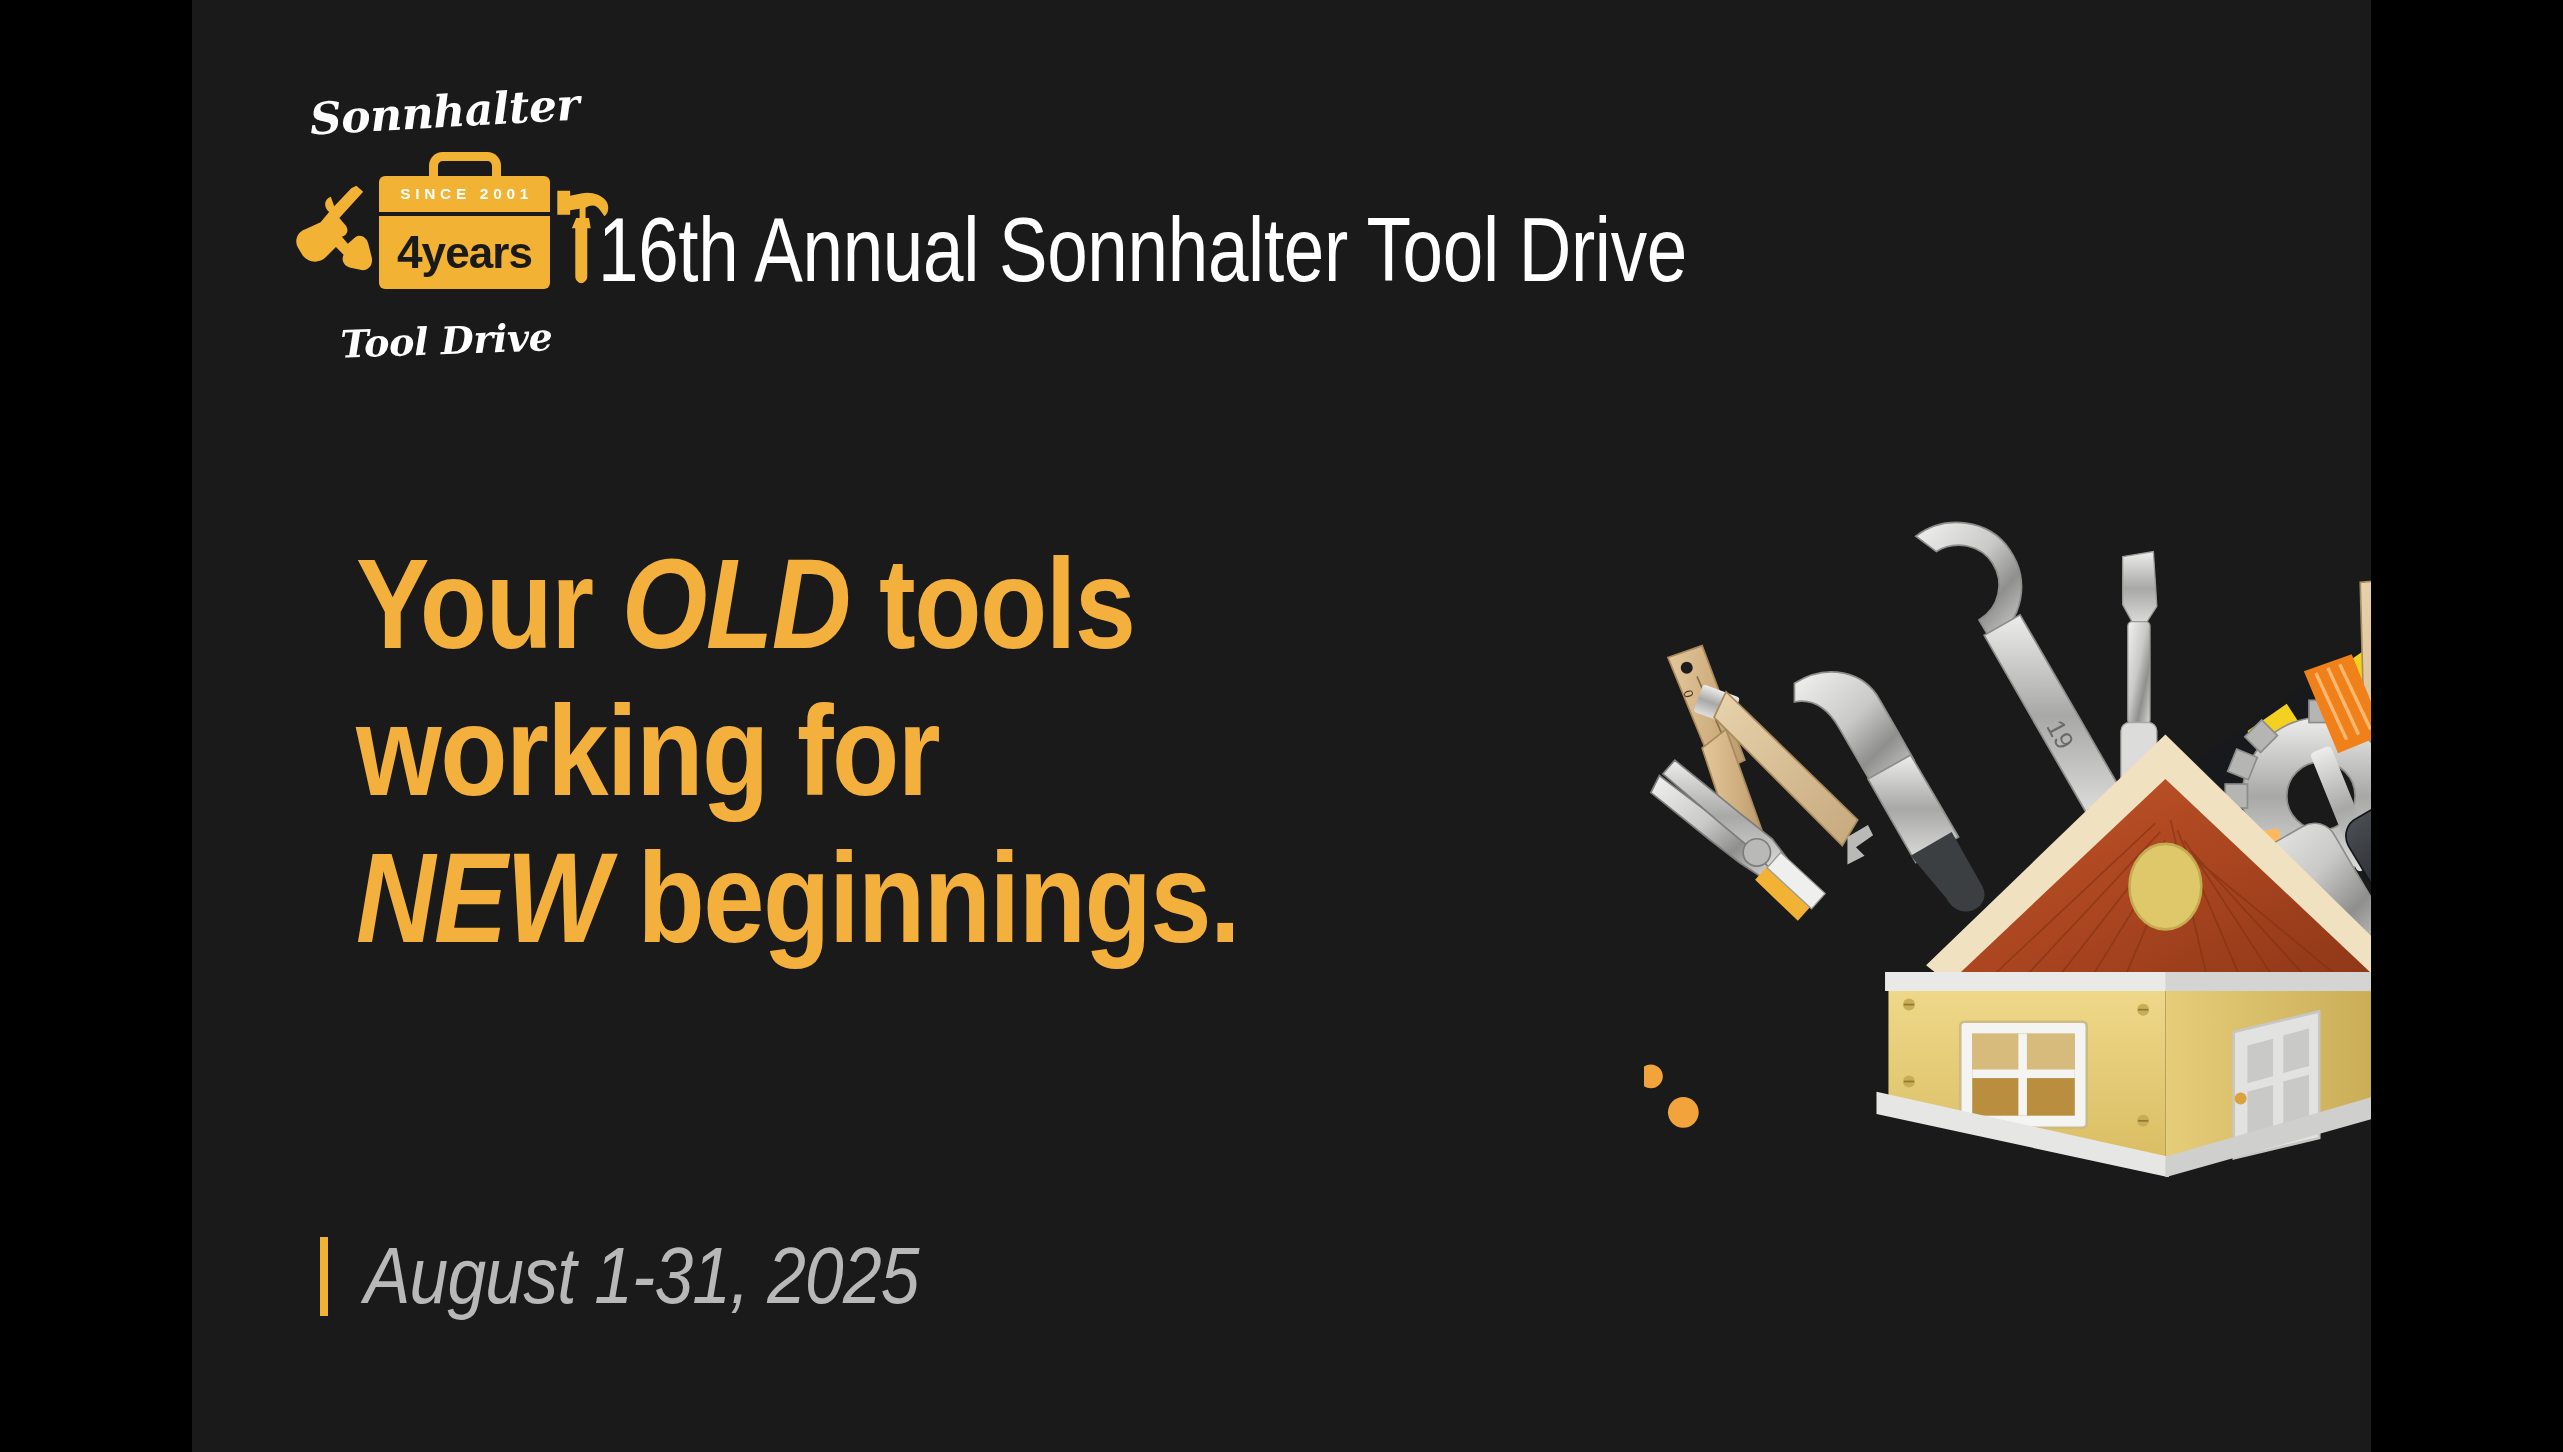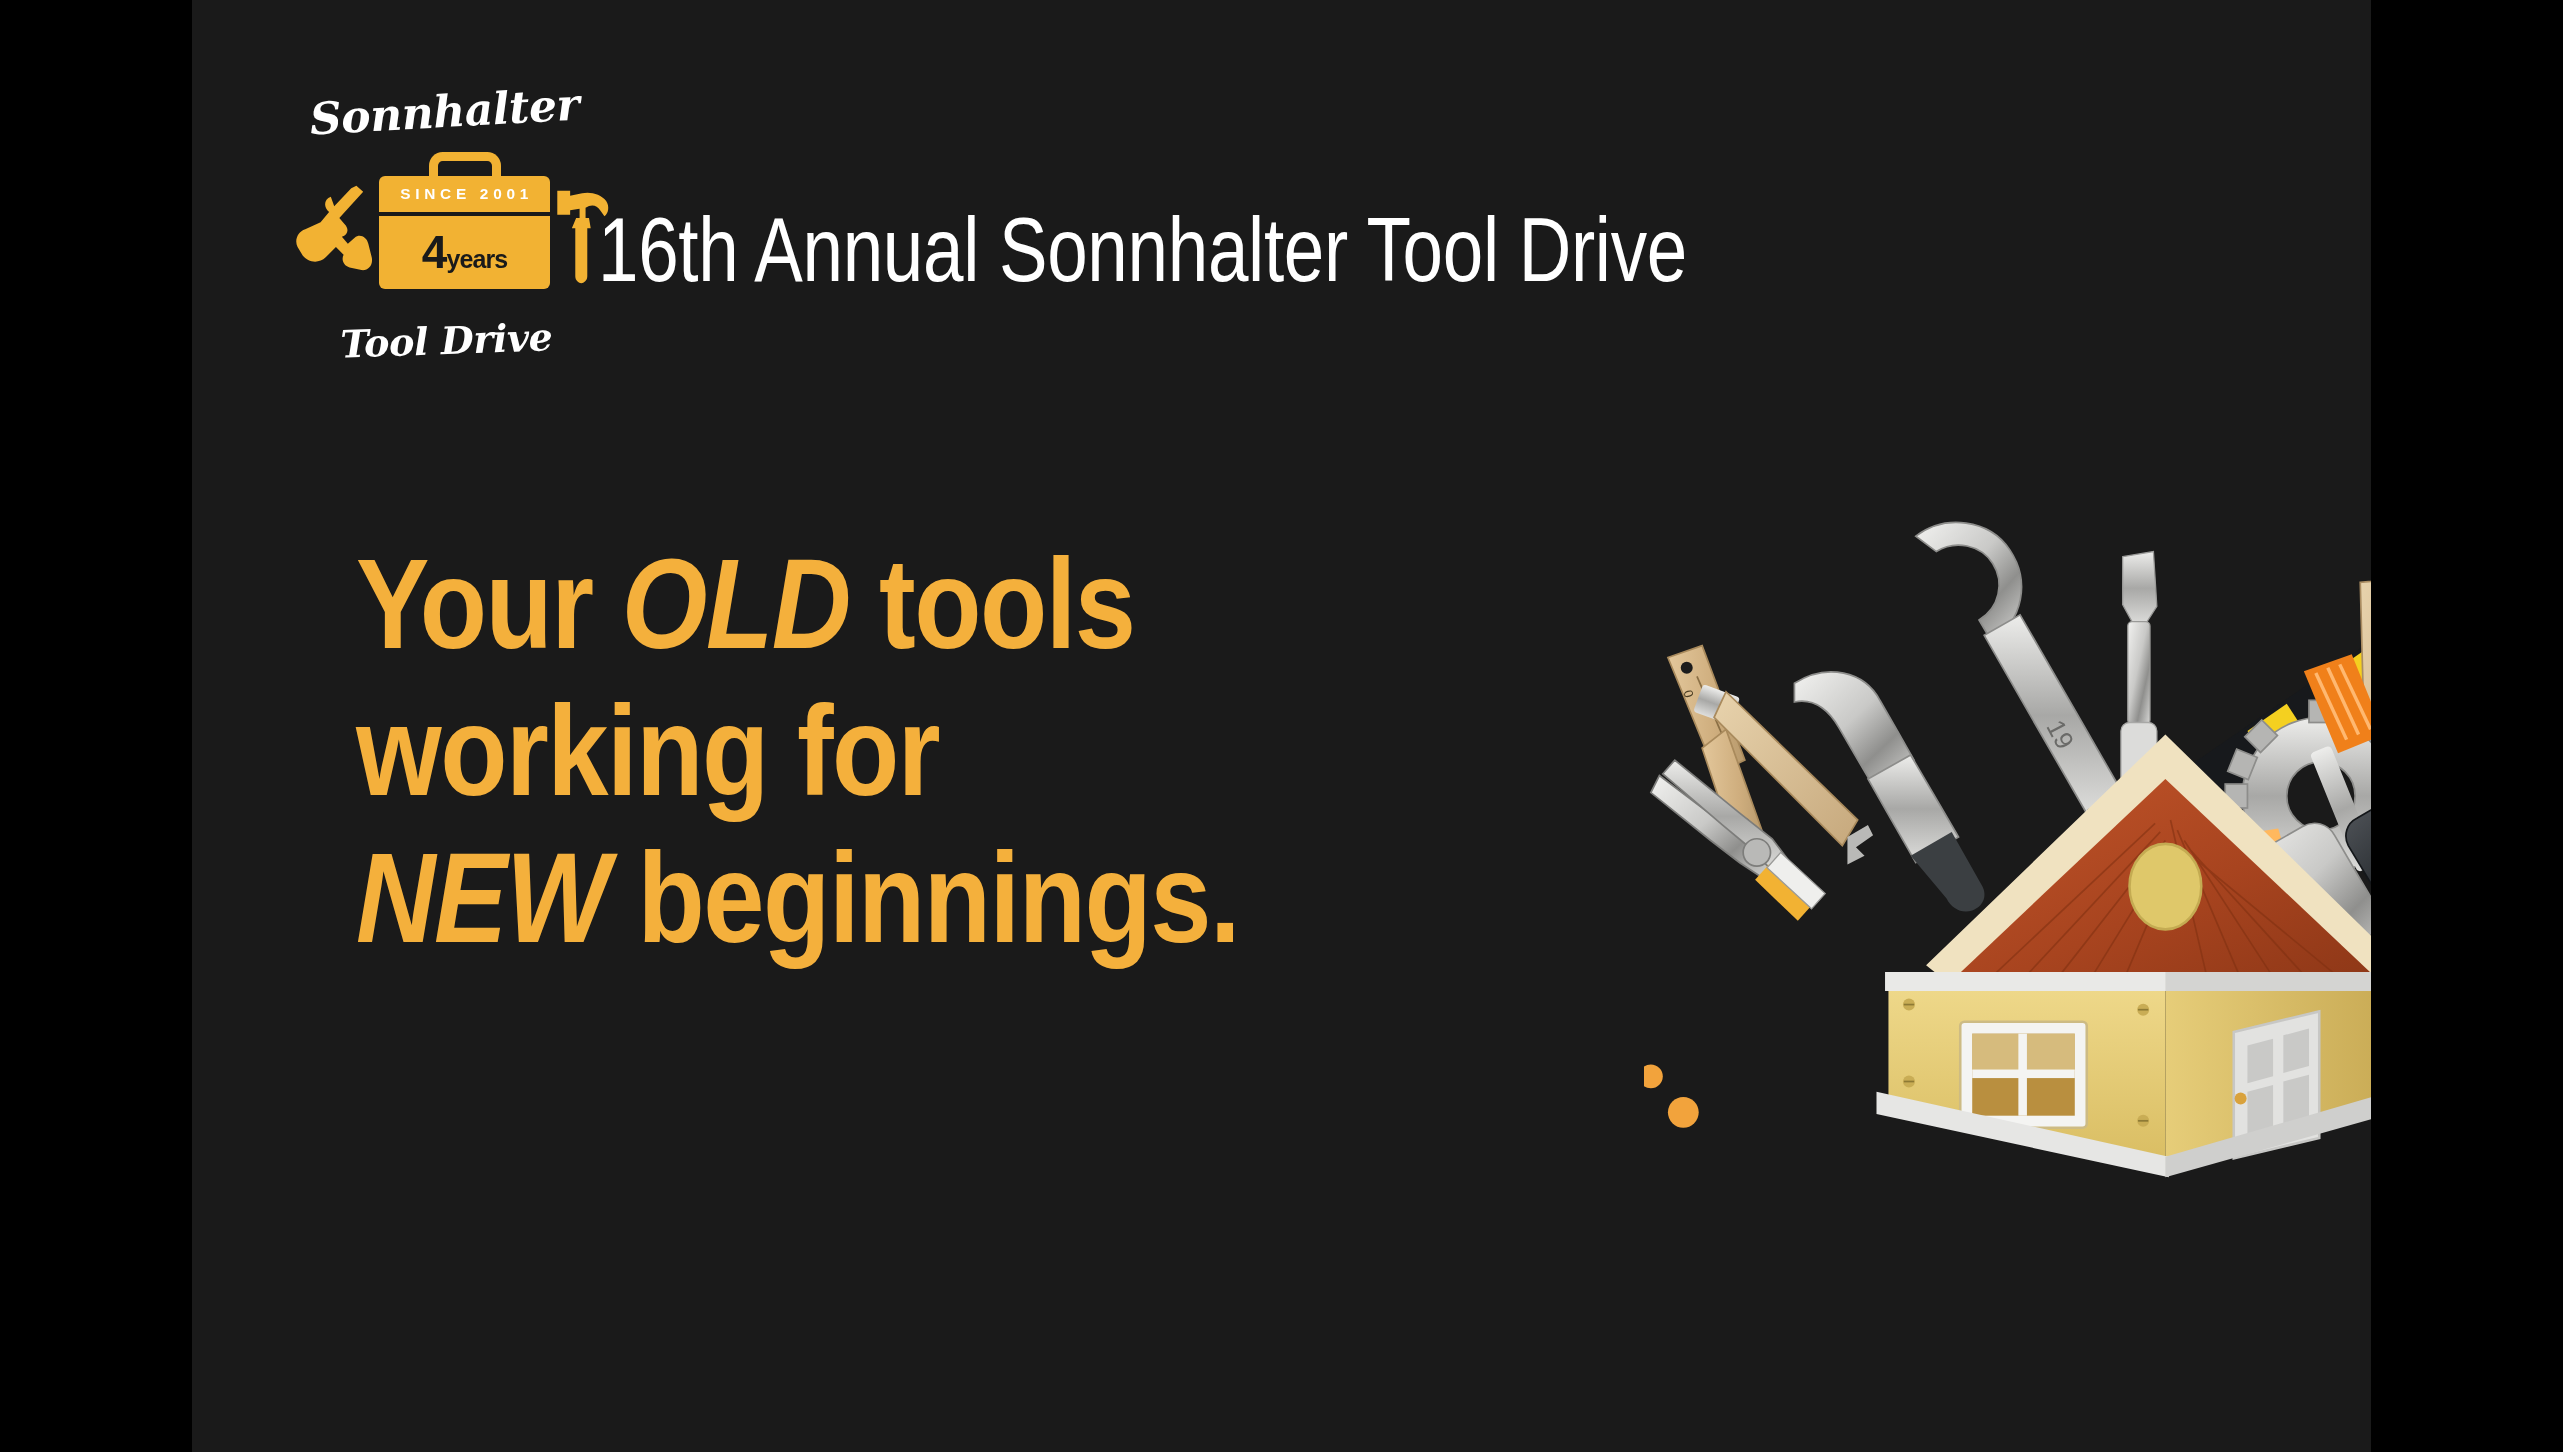--- a/index.html
+++ b/index.html
@@ -52,21 +52,21 @@
     position:absolute;left:0;top:24px;width:171px;height:36px;
     color:#ffffff;font-size:15.4px;font-weight:700;letter-spacing:4.7px;
     text-align:center;line-height:36px;text-indent:4.3px;
   }
   .tb-years{
     position:absolute;left:0;top:64px;width:171px;height:73px;
     color:#1a1a1a;font-size:39px;font-weight:700;
     text-align:center;line-height:73px;letter-spacing:-0.9px;
   }
   .tb-years .num{font-size:46px;}
-  .tb-years .unit{font-size:25px;}
+  .tb-years .unit{font-size:44px;}
 
   .logo-drill{position:absolute;left:0px;top:111px;width:81px;height:98px;}
   .logo-hammer{position:absolute;left:258px;top:109px;width:60px;height:103px;}
 
   
   .header-title{
     position:absolute;left:406px;top:198px;
     color:#ffffff;font-size:91px;font-weight:400;
     font-family:"Liberation Sans Narrow","Liberation Sans",sans-serif;
     letter-spacing:-0.4px;white-space:nowrap;
@@ -131,20 +131,24 @@
     </div>
 
     <div class="header-title">16th Annual Sonnhalter Tool Drive</div>
 
     <div class="headline">
       <span class="hl-line"><span>Your </span><em>OLD</em><span> tools</span></span>
       <span class="hl-line">working for</span>
       <span class="hl-line"><em>NEW</em><span> beginnings.</span></span>
     </div>
 
+    <div class="date-row">
+      <div class="date-bar"></div>
+      <div class="date-text">August 1-31, 2025</div>
+    </div>
 
     <div class="toolhouse">
       <svg viewBox="0 0 950 820" xmlns="http://www.w3.org/2000/svg">
         <defs>
           <linearGradient id="gMetal" x1="0" y1="0" x2="1" y2="1">
             <stop offset="0%" stop-color="#f2f2f0"></stop>
               <stop offset="45%" stop-color="#c9c9c7"></stop>
             <stop offset="70%" stop-color="#8f8f8d"></stop>
               <stop offset="100%" stop-color="#d8d8d6"></stop>
           </linearGradient>

